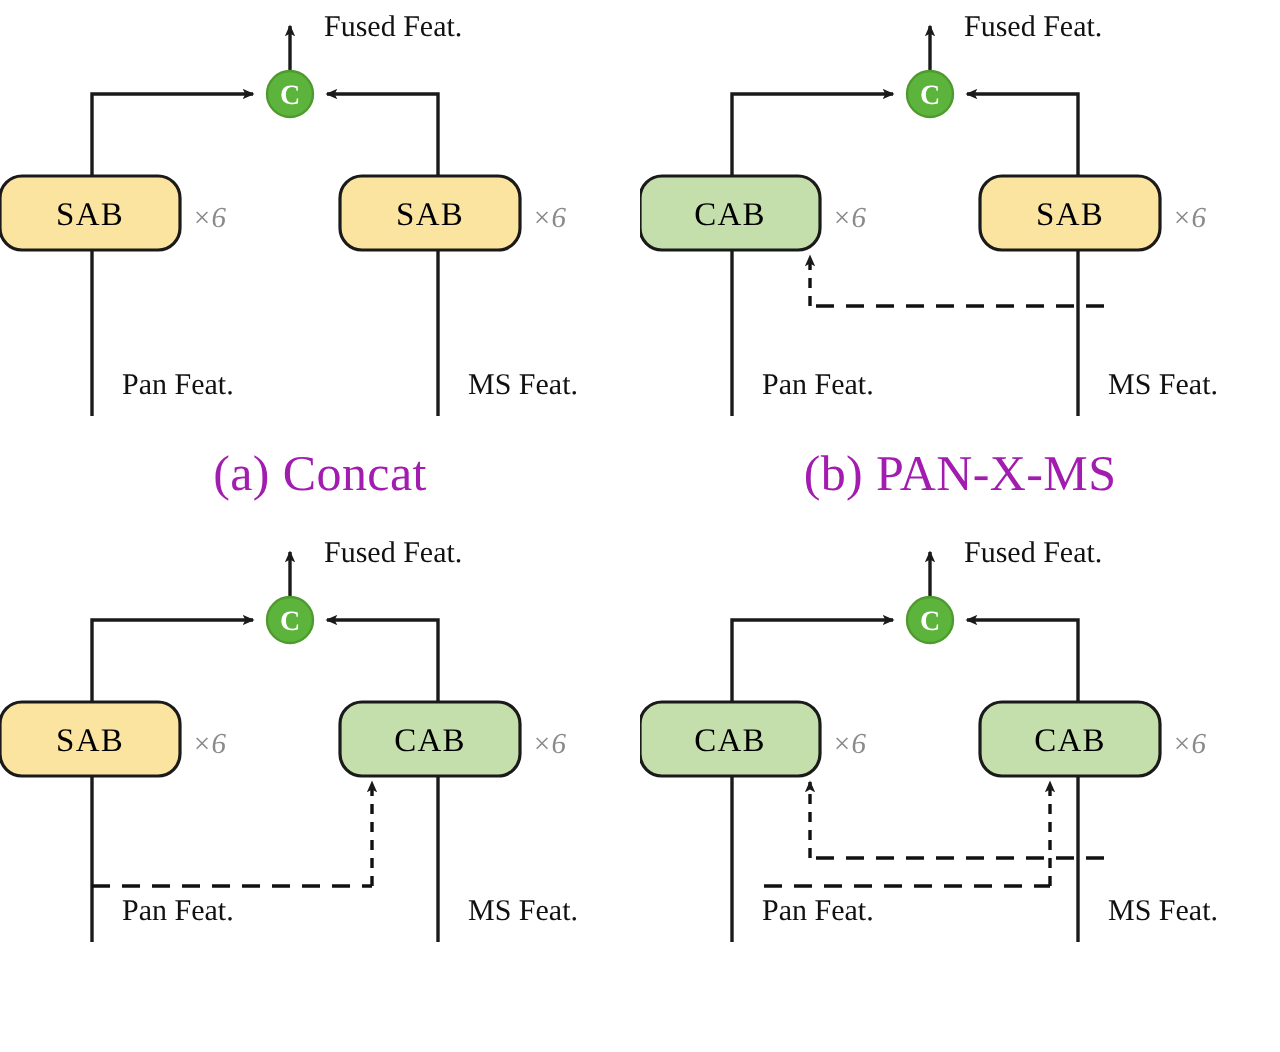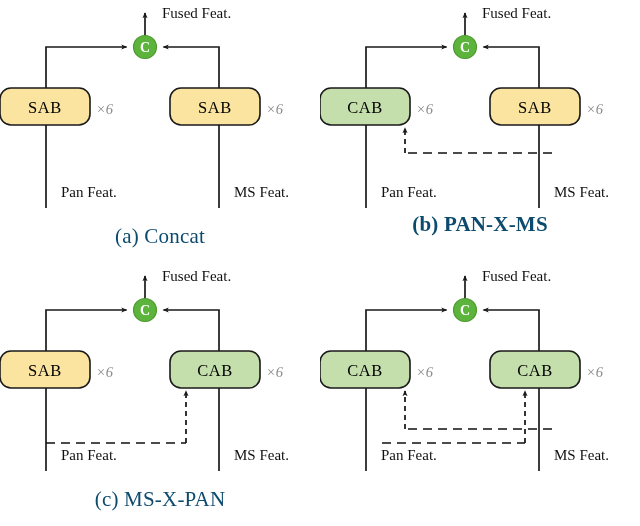--- a/index.html
+++ b/index.html
@@ -78,22 +78,22 @@
     font-family: "Liberation Serif", serif;
     font-size: 14px;
     font-weight: bold;
     fill: #ffffff;
   }
   .caption {
     position: absolute;
     width: 320px;
     text-align: center;
     font-family: "Liberation Serif", serif;
-    font-size: 21px;
-    color: #0c4a6e;
+    font-size: 25px;
+    color: #a21caf;
     letter-spacing: 0.2px;
   }
 </style>
 </head>
 <body>
 
 <div id="figure">
     <div class="panel" style="left: 0px; top: 0px;">
       <svg class="panel-svg" viewBox="0 0 320 263">
         <defs>
@@ -139,21 +139,21 @@
         <text x="96" y="113.5" class="repeat-label">×6</text>
         <rect x="170" y="88" width="90" height="37" rx="11" ry="11" fill="#fbe3a0" class="block-rect"></rect>
         <text x="215" y="112.5" text-anchor="middle" class="block-label">SAB</text>
         <text x="266" y="113.5" class="repeat-label">×6</text>
         <path d="M232,153 L85,153" class="dashed-line"></path>
         <path d="M85,153 L85,128" class="dashed-stub" marker-end="url(#arrow-b)"></path>
         <text x="61" y="197" class="io-label">Pan Feat.</text>
         <text x="234" y="197" class="io-label">MS Feat.</text>
         <text x="162" y="18" class="io-label">Fused Feat.</text>
       </svg>
-      <div class="caption" style="top: 212px; font-weight: bold;">(b) PAN-X-MS</div>
+      <div class="caption" style="top: 224px;">(b) PAN-X-MS</div>
     </div>
     <div class="panel" style="left: 0px; top: 263px;">
       <svg class="panel-svg" viewBox="0 0 320 263">
         <defs>
           <marker id="arrow-c" markerWidth="7" markerHeight="7" refX="5.2" refY="2.6" orient="auto" markerUnits="userSpaceOnUse">
             <path d="M0,0 L6,2.6 L0,5.2 L1.4,2.6 Z" fill="#1a1a1a"></path>
           </marker>
         </defs>
         <line x1="46" y1="88" x2="46" y2="208" class="flow-line"></line>
         <line x1="219" y1="88" x2="219" y2="208" class="flow-line"></line>
@@ -167,21 +167,20 @@
         <text x="96" y="113.5" class="repeat-label">×6</text>
         <rect x="170" y="88" width="90" height="37" rx="11" ry="11" fill="#c4dfac" class="block-rect"></rect>
         <text x="215" y="112.5" text-anchor="middle" class="block-label">CAB</text>
         <text x="266" y="113.5" class="repeat-label">×6</text>
         <path d="M46,180 L186,180" class="dashed-line"></path>
         <path d="M186,180 L186,128" class="dashed-stub" marker-end="url(#arrow-c)"></path>
         <text x="61" y="197" class="io-label">Pan Feat.</text>
         <text x="234" y="197" class="io-label">MS Feat.</text>
         <text x="162" y="18" class="io-label">Fused Feat.</text>
       </svg>
-      <div class="caption" style="top: 224px;">(c) MS-X-PAN</div>
     </div>
     <div class="panel" style="left: 320px; top: 263px;">
       <svg class="panel-svg" viewBox="0 0 320 263">
         <defs>
           <marker id="arrow-d" markerWidth="7" markerHeight="7" refX="5.2" refY="2.6" orient="auto" markerUnits="userSpaceOnUse">
             <path d="M0,0 L6,2.6 L0,5.2 L1.4,2.6 Z" fill="#1a1a1a"></path>
           </marker>
         </defs>
         <line x1="46" y1="88" x2="46" y2="208" class="flow-line"></line>
         <line x1="219" y1="88" x2="219" y2="208" class="flow-line"></line>

